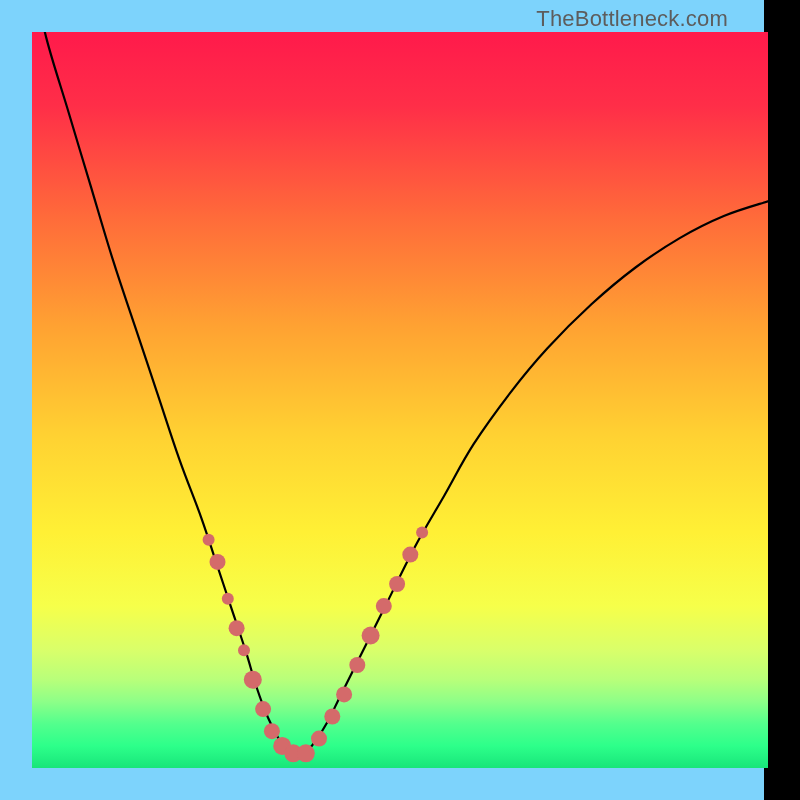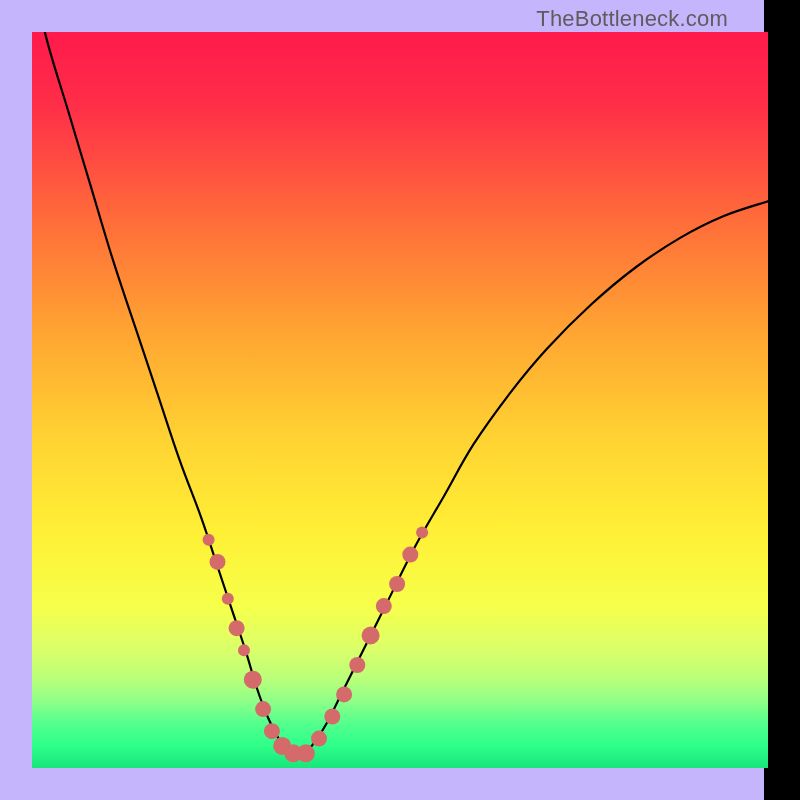--- a/index.html
+++ b/index.html
@@ -8,21 +8,21 @@
     width: 800px;
     height: 800px;
     overflow: hidden;
     background: #000;
     font-family: Arial, Helvetica, sans-serif;
   }
   .frame {
     position: relative;
     width: 764px;
     height: 800px;
-    background: #c4b5fd;
+    background: #7dd3fc;
   }
   .plot-area {
     position: absolute;
     left: 32px;
     top: 32px;
     width: 736px;
     height: 736px;
     overflow: hidden;
   }
   .gradient-bg {

